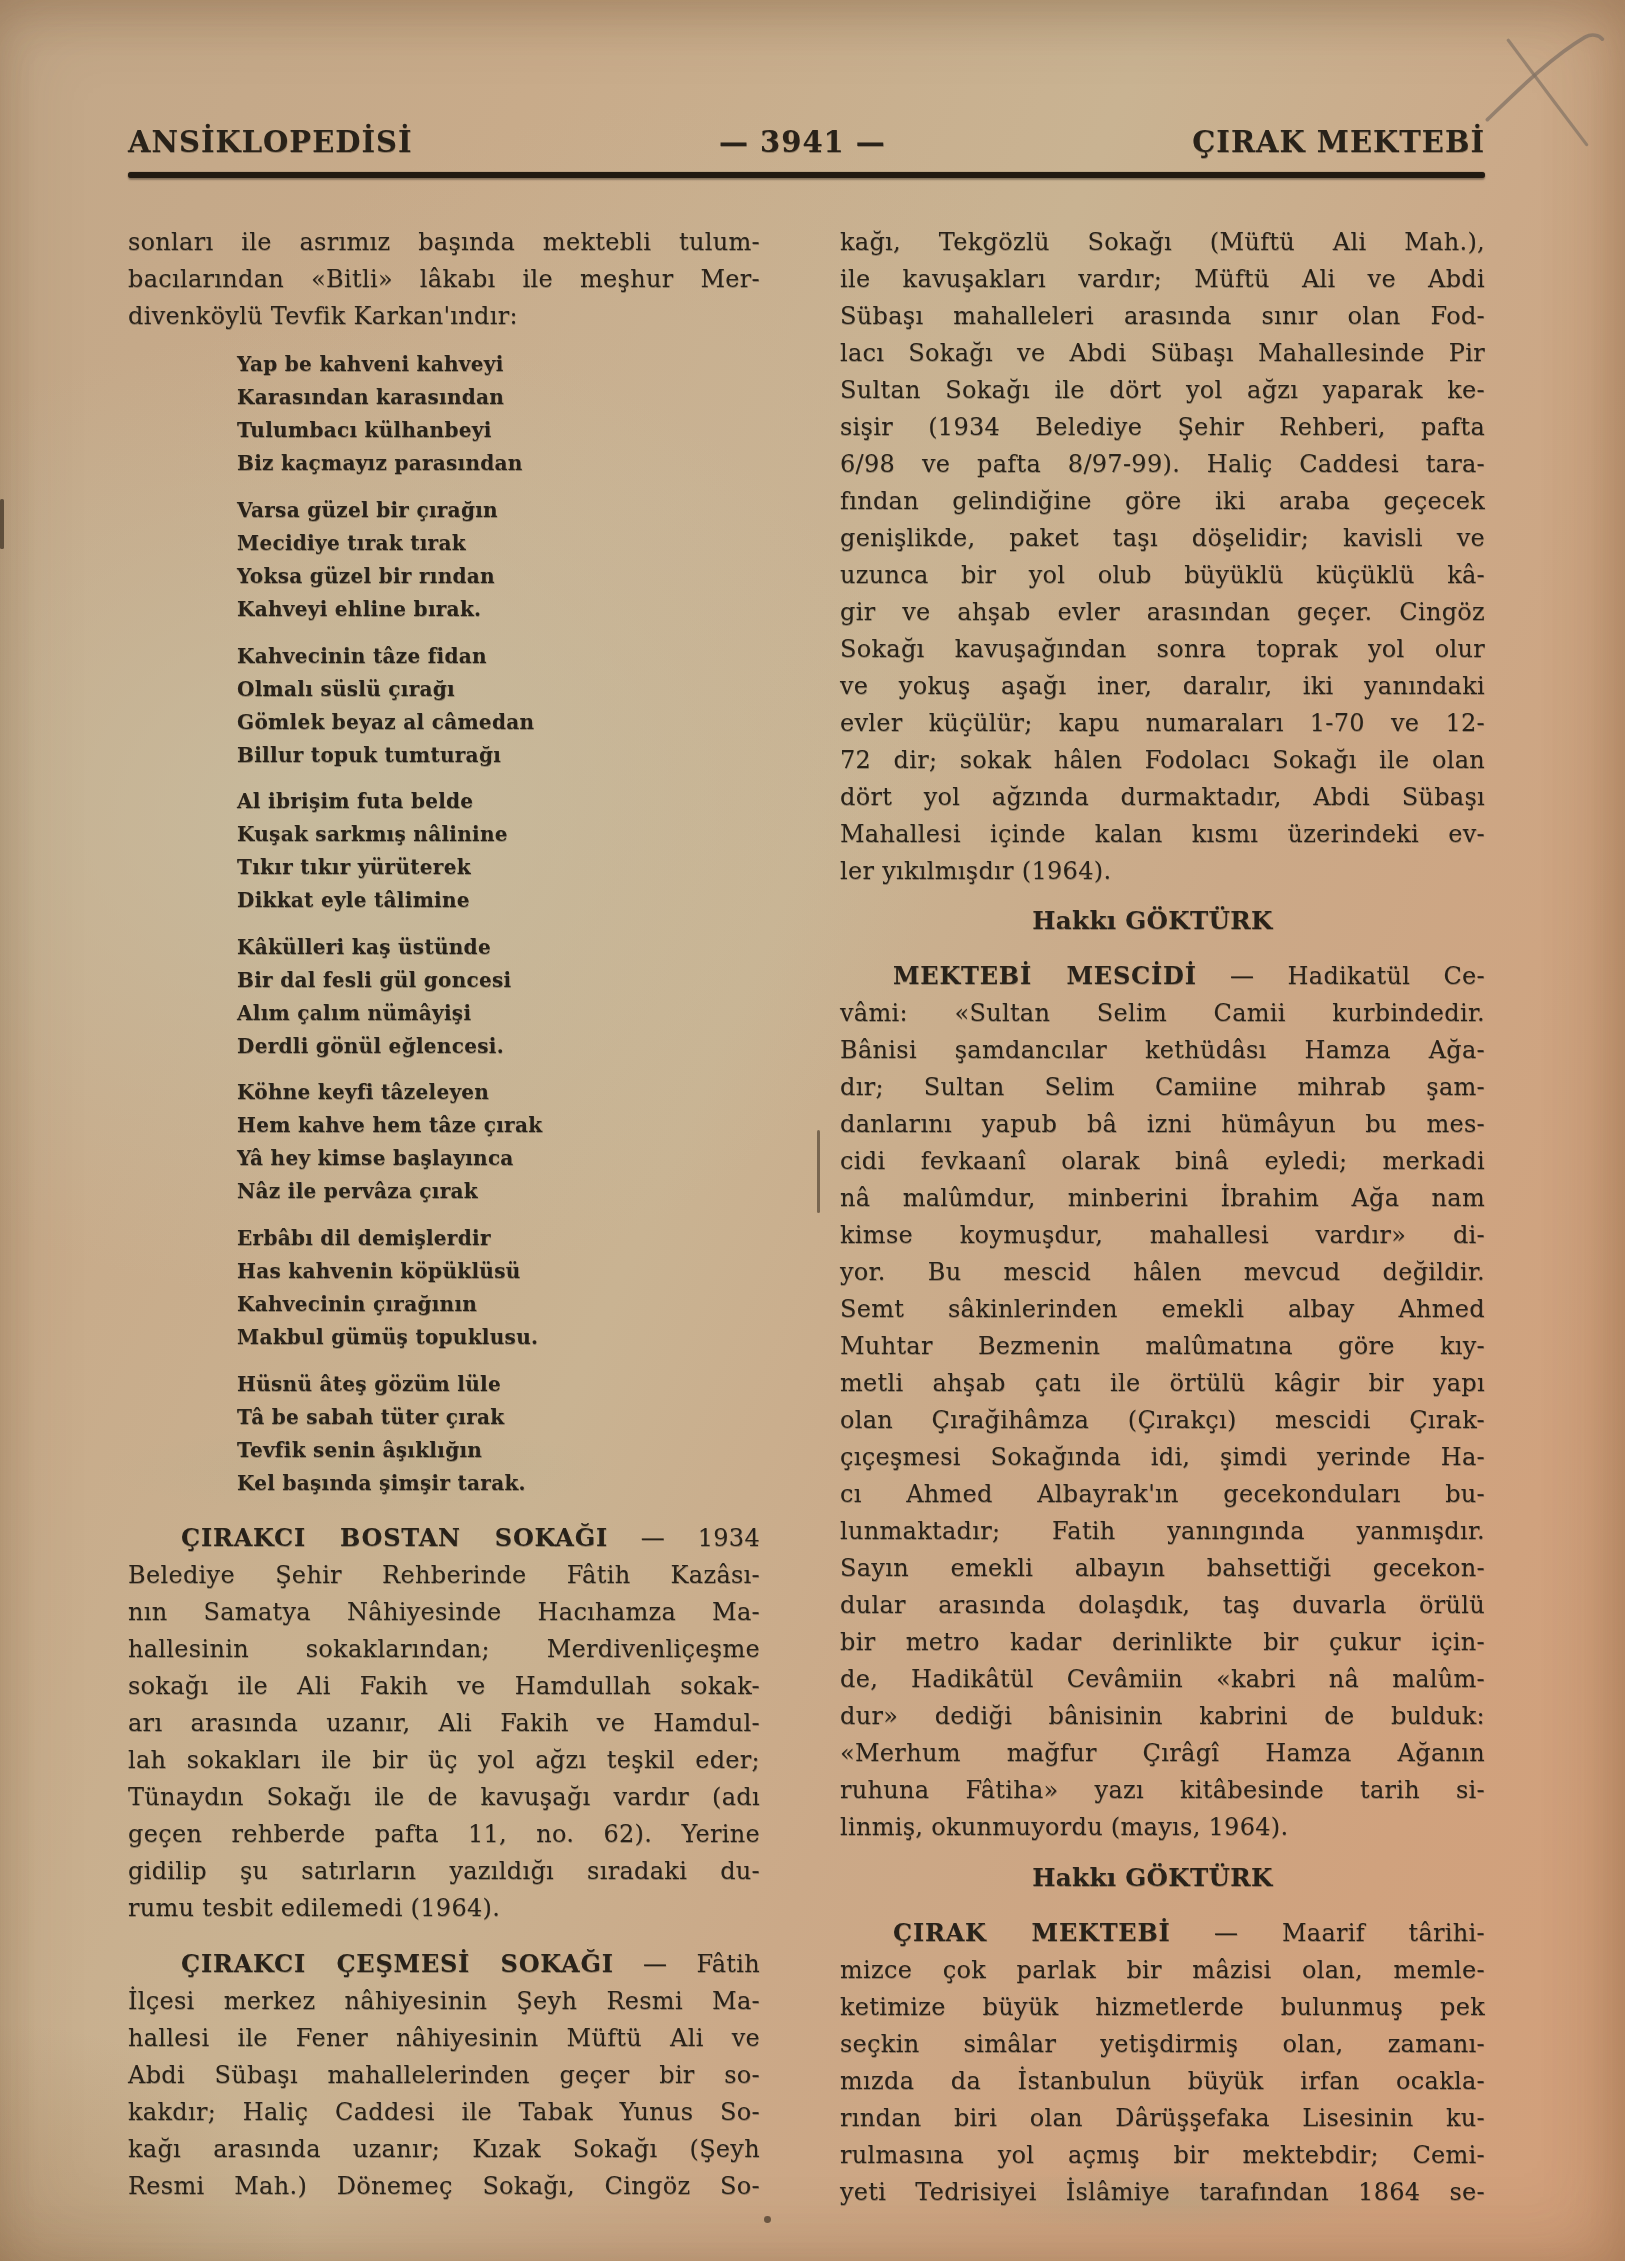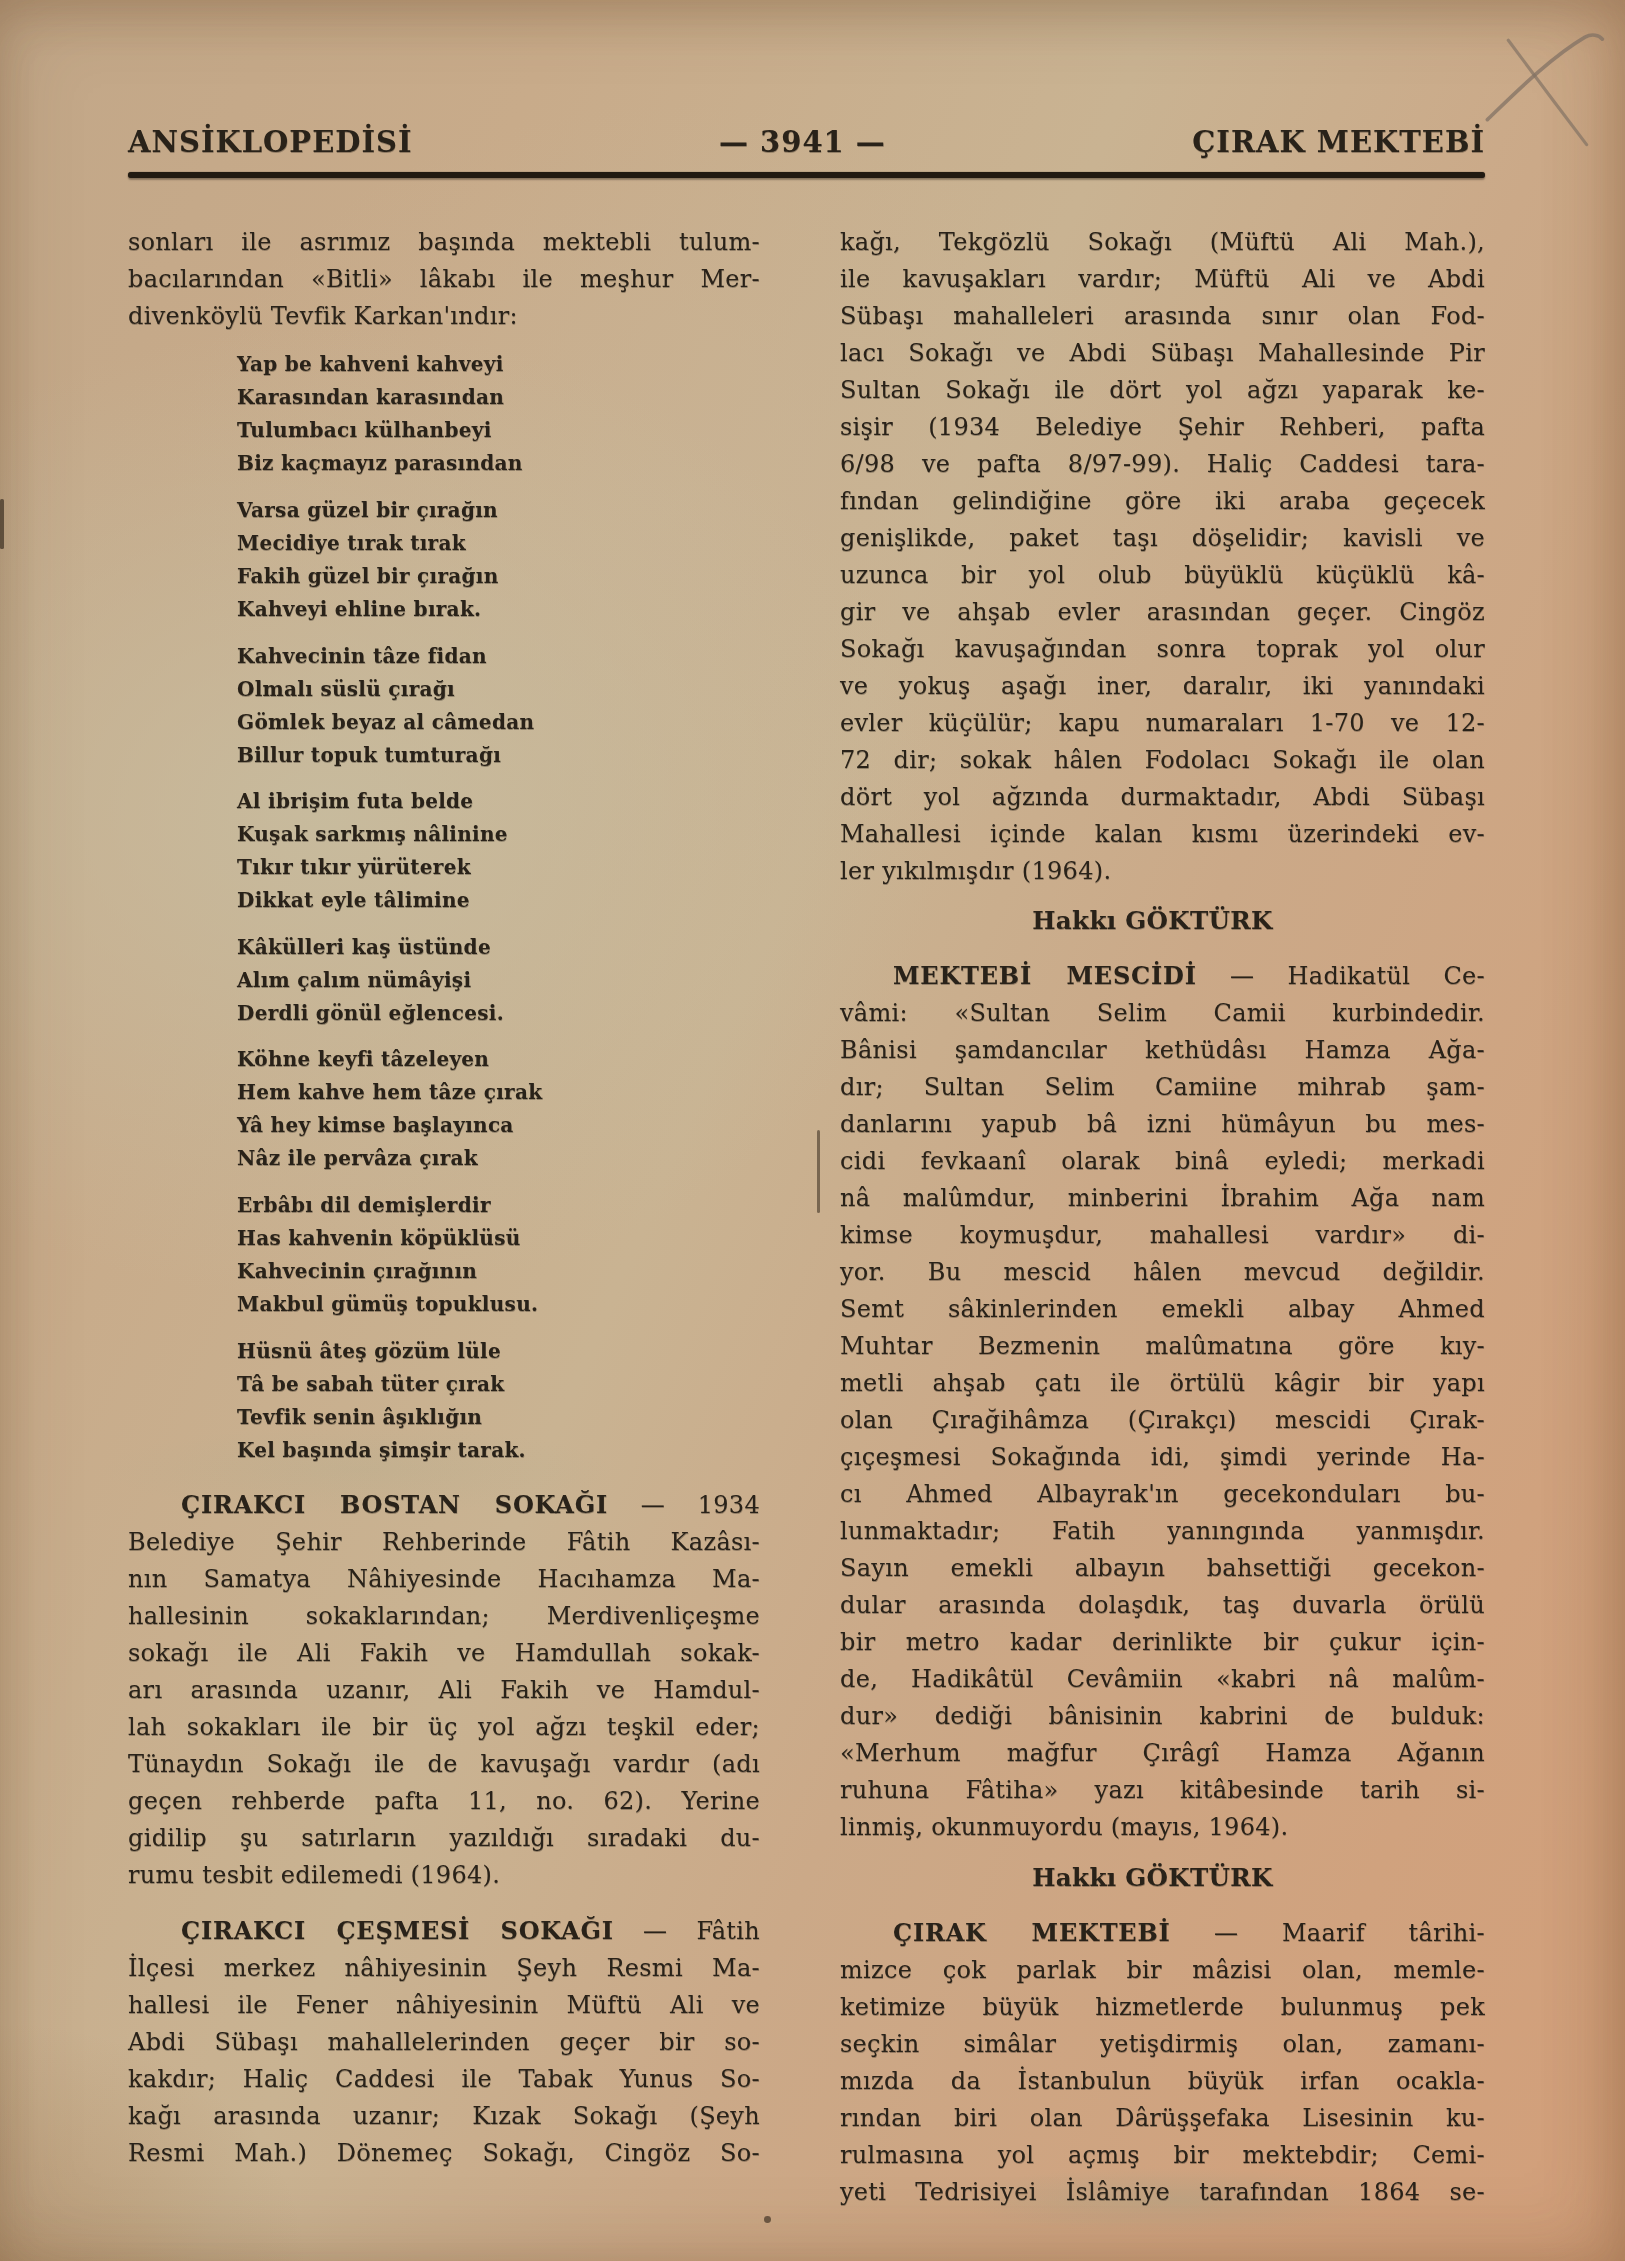--- a/index.html
+++ b/index.html
@@ -121,40 +121,41 @@
           <div class="stanza">
             <div class="lline">Yap be kahveni kahveyi</div>
             <div class="lline">Karasından karasından</div>
             <div class="lline">Tulumbacı külhanbeyi</div>
             <div class="lline">Biz kaçmayız parasından</div>
           </div>
 
           <div class="stanza">
             <div class="lline">Varsa güzel bir çırağın</div>
             <div class="lline">Mecidiye tırak tırak</div>
-            <div class="lline">Fakih güzel bir çırağın</div>
+            <div class="lline">Yoksa güzel bir rından</div>
             <div class="lline">Kahveyi ehline bırak.</div>
           </div>
 
           <div class="stanza">
             <div class="lline">Kahvecinin tâze fidan</div>
             <div class="lline">Olmalı süslü çırağı</div>
             <div class="lline">Gömlek beyaz al câmedan</div>
             <div class="lline">Billur topuk tumturağı</div>
           </div>
 
           <div class="stanza">
             <div class="lline">Al ibrişim futa belde</div>
             <div class="lline">Kuşak sarkmış nâlinine</div>
             <div class="lline">Tıkır tıkır yürüterek</div>
             <div class="lline">Dikkat eyle tâlimine</div>
           </div>
 
           <div class="stanza">
             <div class="lline">Kâkülleri kaş üstünde</div>
+            <div class="lline">Bir dal fesli gül goncesi</div>
             <div class="lline">Alım çalım nümâyişi</div>
             <div class="lline">Derdli gönül eğlencesi.</div>
           </div>
 
           <div class="stanza">
             <div class="lline">Köhne keyfi tâzeleyen</div>
             <div class="lline">Hem kahve hem tâze çırak</div>
             <div class="lline">Yâ hey kimse başlayınca</div>
             <div class="lline">Nâz ile pervâza çırak</div>
           </div>

